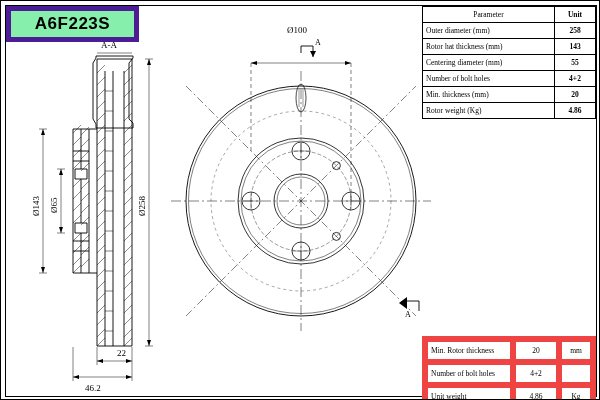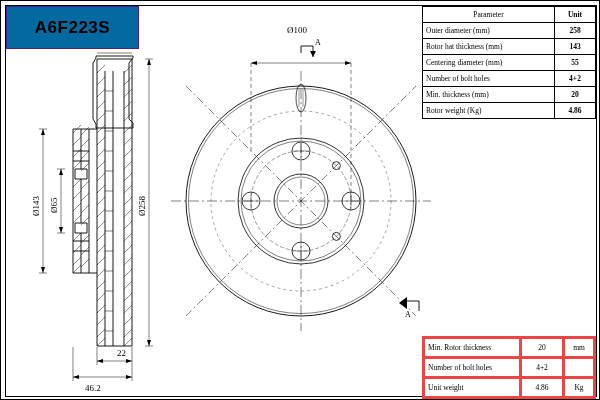--- a/index.html
+++ b/index.html
@@ -1,35 +1,35 @@
 <!DOCTYPE html>
 <html><head>
 <meta charset="utf-8">
 <style>
   html,body{margin:0;padding:0;background:#ffffff;}
   body{width:600px;height:400px;font-family:"Liberation Serif",serif;color:#000;}
   #sheet{position:relative;width:600px;height:400px;box-sizing:border-box;border:1px solid #000;background:#fff;overflow:hidden;}
   #inner{position:absolute;left:4px;top:4px;width:592px;height:392px;box-sizing:border-box;border:1px solid #000;}
 
   
-  #title-box{position:absolute;left:5px;top:5px;width:133px;height:43px;box-sizing:border-box;border:1px solid #4c1d95;background:#0369a1;
+  #title-box{position:absolute;left:5px;top:5px;width:133px;height:36px;box-sizing:border-box;border:5px solid #4c1d95;background:#86efac;
     display:flex;align-items:center;justify-content:center;}
   #title-text{font-family:"Liberation Sans",sans-serif;font-size:17px;font-weight:bold;letter-spacing:.5px;}
 
   
   #param-table{position:absolute;left:421px;top:5px;width:174px;border-collapse:collapse;background:#fff;}
   #param-table td,#param-table th{border:1px solid #000;font-size:7.5px;font-family:"Liberation Serif",serif;
     padding:1px 3px;height:13px;line-height:11px;font-weight:normal;}
   #param-table td.val,#param-table th.val{text-align:center;width:34px;font-weight:bold;}
   #param-table th.name{text-align:center;}
   #param-table td.name{text-align:left;}
 
   
   #bottom-table{position:absolute;left:421px;top:335px;width:174px;border-collapse:collapse;background:#fff;}
-  #bottom-table td{border:3px solid #ef4444;font-size:7.5px;padding:1px 3px;height:15px;line-height:12px;}
+  #bottom-table td{border:6px solid #ef4444;font-size:7.5px;padding:1px 3px;height:15px;line-height:12px;}
   #bottom-table td.v{text-align:center;width:34px;}
   #bottom-table td.u{text-align:center;width:22px;}
 
   svg{position:absolute;left:0;top:0;}
   text{font-family:"Liberation Serif",serif;}
 </style>
 </head>
 <body>
 
 <div id="sheet">

